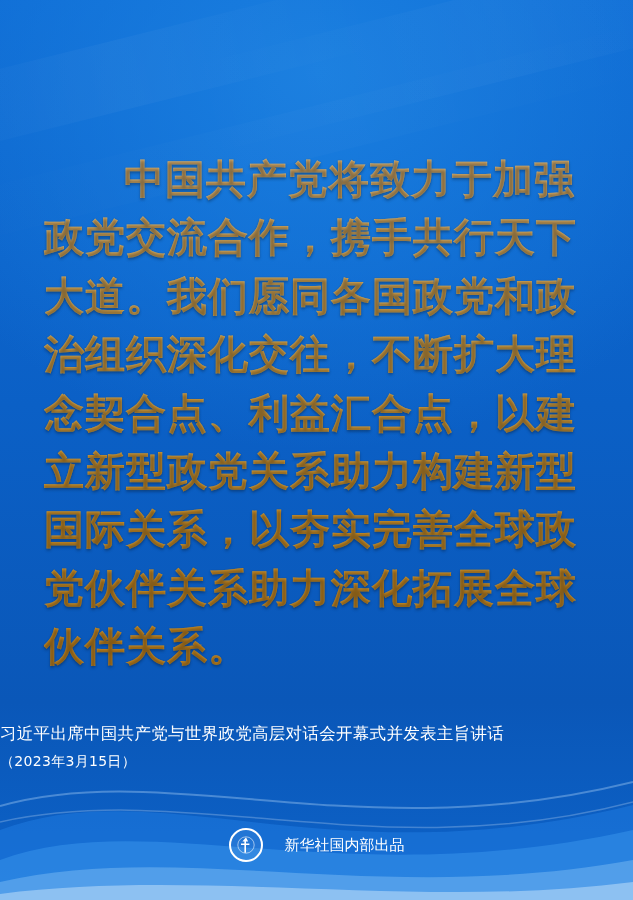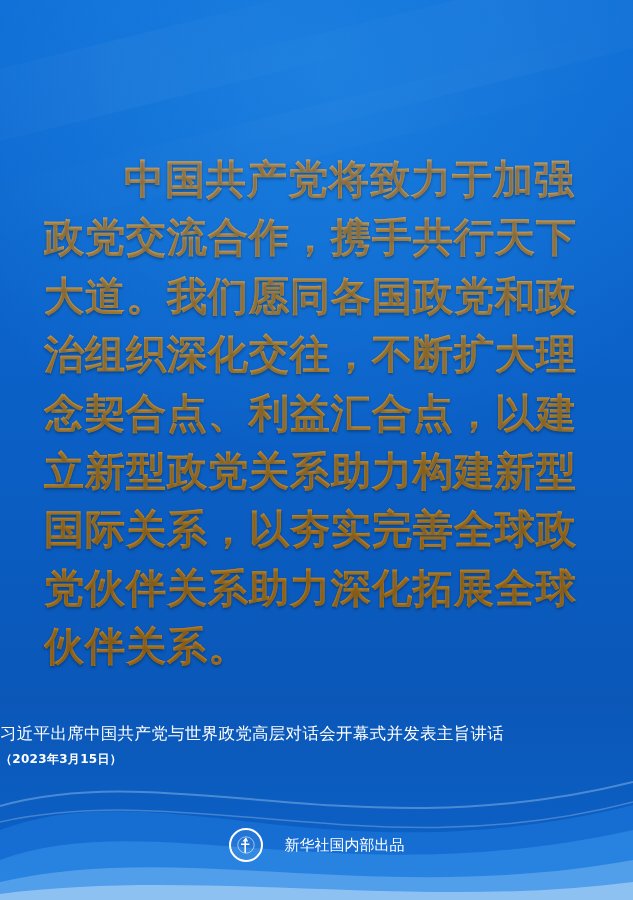--- a/index.html
+++ b/index.html
@@ -57,21 +57,21 @@
     left: 0;
     right: 0;
     top: 720px;
     text-align: left;
     color: #ffffff;
     font-size: 16.5px;
     line-height: 1.75;
     font-family: "DejaVu Sans", "Liberation Sans", sans-serif;
     letter-spacing: .3px;
   }
-  .caption .line2 { font-size: 12px; font-weight: bold; }
+  .caption .line2 { font-size: 14px; }
 
   
   .waves {
     position: absolute;
     left: 0;
     bottom: 0;
     width: 633px;
     height: 190px;
     overflow: hidden;
   }

